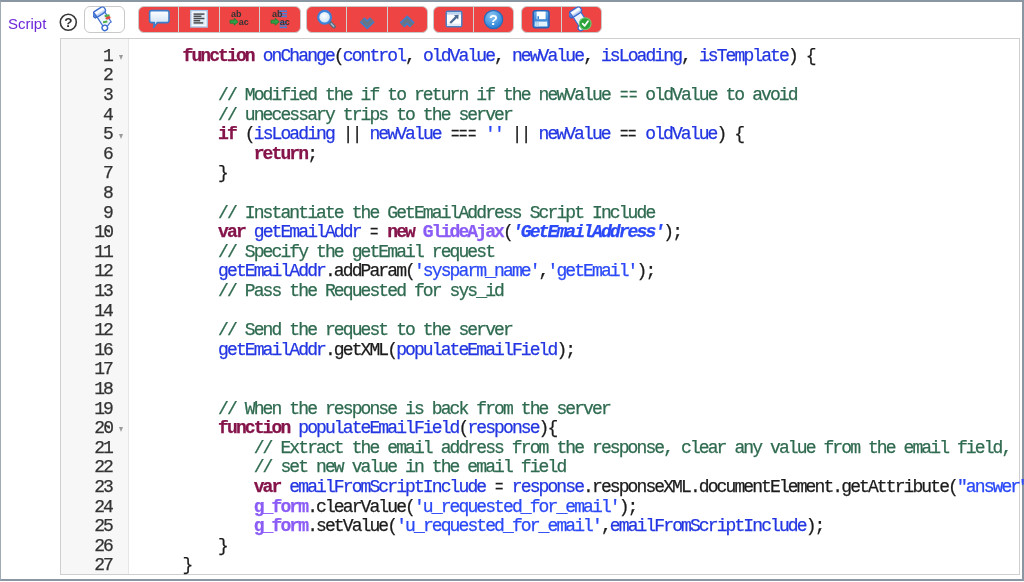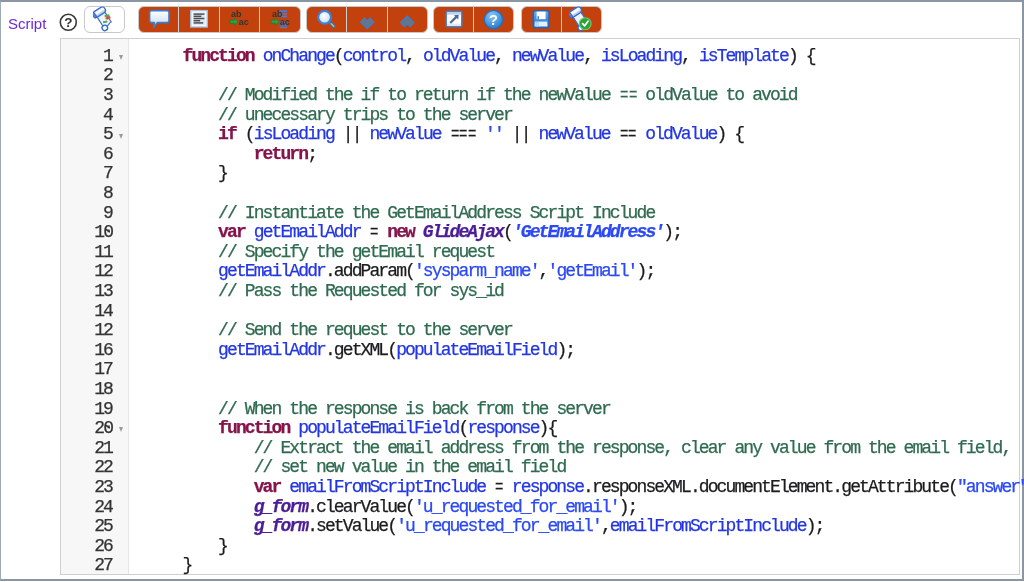--- a/index.html
+++ b/index.html
@@ -5,21 +5,21 @@
   html,body{margin:0;padding:0;}
   body{width:1024px;height:582px;background:#fff;overflow:hidden;position:relative;
        font-family:"Liberation Sans",sans-serif;}
   #frame{position:absolute;left:0;top:0;width:1024px;height:581px;box-sizing:border-box;
        border-top:2px solid #8a97a2;border-left:1px solid #9fabb2;
        border-right:2px solid #8a97a2;border-bottom:2px solid #8a97a2;background:#fff;}
   .lbl{position:absolute;left:8px;top:15px;font-size:15px;color:#6d28d9;}
   .helpc{position:absolute;left:59px;top:13px;}
   .btn{position:absolute;top:5.5px;height:27.5px;box-sizing:border-box;background:#fff;
        border:1px solid #c9c9c9;border-radius:6px;}
-  .grp{position:absolute;top:5.5px;height:27.5px;box-sizing:border-box;background:#c2410c;
+  .grp{position:absolute;top:5.5px;height:27.5px;box-sizing:border-box;background:#ef4444;
        border:1px solid #c9c9c9;border-radius:6px;display:flex;}
   .cell{flex:1;display:flex;align-items:center;justify-content:center;border-right:1px solid #cfcfcf;}
   .cell:last-child{border-right:none;}
   .btn{display:flex;align-items:center;justify-content:center;}
   #editor{position:absolute;left:60px;top:38px;width:960px;height:537px;box-sizing:border-box;
        border:1px solid #cfcfcf;background:#fff;}
   #gutterbg{position:absolute;left:0;top:0;bottom:0;width:67px;background:#f7f7f7;
        border-right:1px solid #e6e6e6;}
   #lines{position:absolute;left:0;top:7.9px;right:0;font-family:"Liberation Mono",monospace;
        font-size:18px;line-height:19.6px;letter-spacing:-1.9px;-webkit-text-stroke:0.25px currentColor;}
@@ -31,21 +31,21 @@
   .txt{position:absolute;left:81.5px;top:0;color:#1c1c1e;margin-left:40px;}
   .zz{position:relative;display:inline-block;width:8.87px;letter-spacing:0;}
   .zz::after{content:"";position:absolute;left:1.6px;top:3.2px;width:5.6px;height:8.6px;
     background:linear-gradient(32deg,transparent 42%,#333 46%,#333 56%,transparent 60%);}
   i.eq{font-style:normal;transform:scaleX(0.78);transform-origin:center;}
   .eq{display:inline-block;width:8.87px;letter-spacing:0;vertical-align:baseline;}
   .k{color:#85144b;font-weight:bold;}
   .v{color:#2336e2;}
   .s{color:#2b49f7;}
   .c{color:#2f6b50;}
-  .a{color:#4c1d95;font-weight:bold;font-style:italic;text-align:center;}
+  .a{color:#8b5cf6;font-weight:bold;text-align:center;}
   .S{color:#2b49f7;font-weight:bold;font-style:italic;}
 </style>
 </head>
 <body>
 <div id="frame"></div>
 <span class="lbl">Script</span>
 <svg class="helpc" width="19" height="19" viewBox="0 0 19 19">
   <circle cx="9.3" cy="9.3" r="8" fill="none" stroke="#383838" stroke-width="1.6"></circle>
   <text x="9.4" y="14" font-size="13.5" font-weight="bold" fill="#2e2e2e" text-anchor="middle" font-family="Liberation Sans">?</text>
 </svg>

